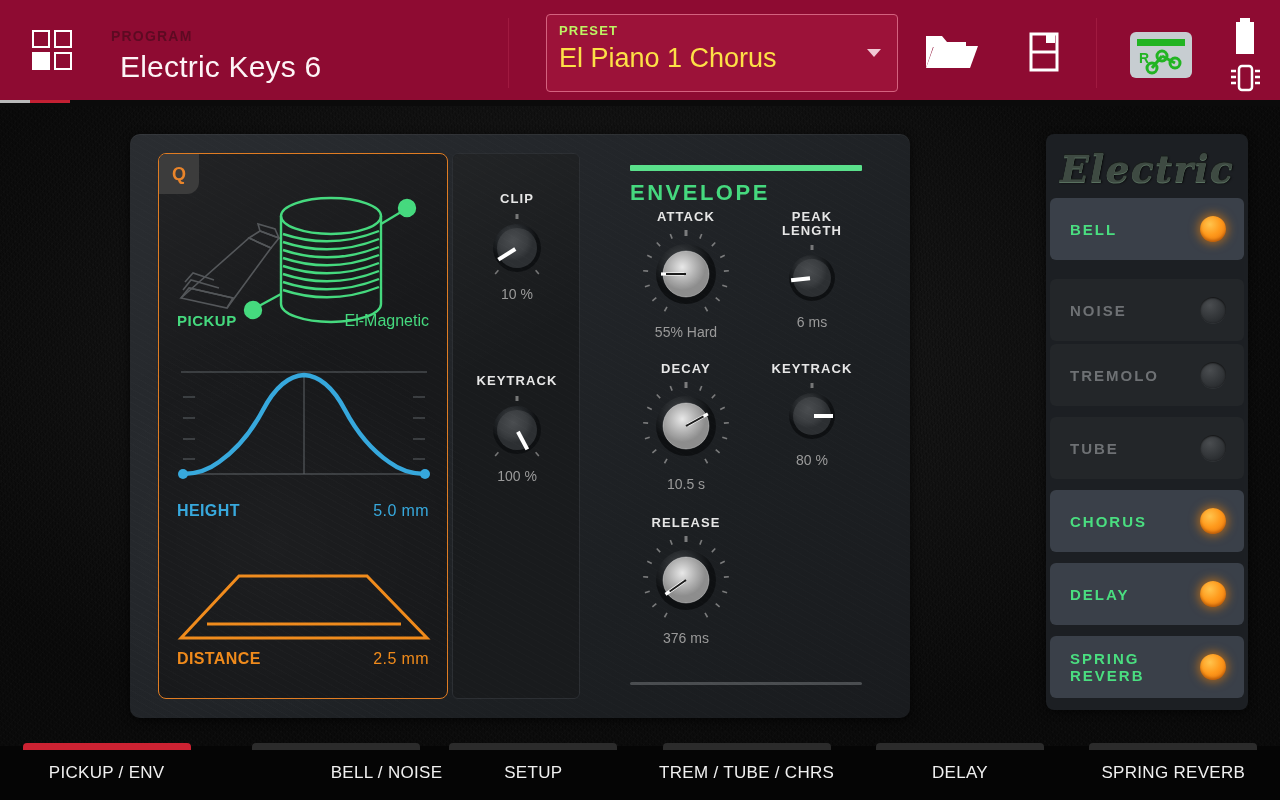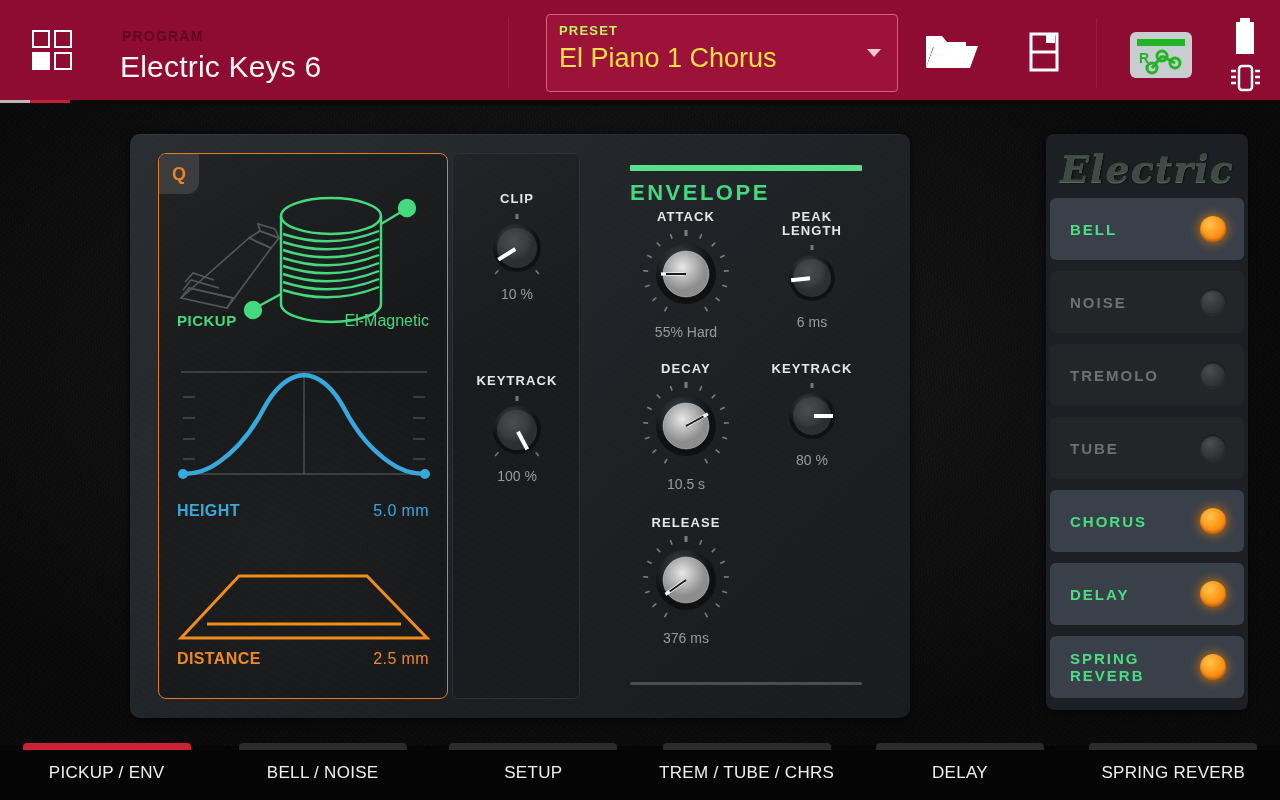--- a/index.html
+++ b/index.html
@@ -26,21 +26,21 @@
   .hdr-underline .seg-red {
     position:absolute; left:30px; top:0; width:40px; height:3px; background:#c32033;
   }
   .grid-icon {
     position:absolute; left:32px; top:30px; width:40px; height:40px;
     display:grid; grid-template-columns:18px 18px; grid-template-rows:18px 18px; gap:4px;
   }
   .grid-icon i { display:block; border:2.5px solid #fff; }
   .grid-icon i.filled { background:#fff; }
   .program-label {
-    position:absolute; left:122px; top:28px;
+    position:absolute; left:111px; top:28px;
     font-size:14px; letter-spacing:1.2px; color:#5d0a22; font-weight:700;
   }
   .program-name {
     position:absolute; left:120px; top:50px;
     font-size:30px; color:#fdf4f6; font-weight:300; letter-spacing:0.2px;
   }
   .hdr-divider {
     position:absolute; left:508px; top:18px; width:1px; height:70px;
     background:#a01a40;
   }
@@ -667,21 +667,21 @@
     <div class="env-divider"></div>
   </div>
 
   <div class="sidebar">
     <div class="brand">Electric</div>
     <div id="mod-list">
         <div class="mod-item sel" style="top: 64px;">
           <div class="mod-label">BELL</div>
           <div class="led on"></div>
         </div>
-        <div class="mod-item off" style="top: 137px; text-align: right;">
+        <div class="mod-item off" style="top: 145px; text-align: right;">
           <div class="mod-label">NOISE</div>
           <div class="led off"></div>
         </div>
         <div class="mod-item off" style="top: 210px;">
           <div class="mod-label">TREMOLO</div>
           <div class="led off"></div>
         </div>
         <div class="mod-item off" style="top: 283px;">
           <div class="mod-label">TUBE</div>
           <div class="led off"></div>
@@ -699,21 +699,21 @@
           <div class="led on"></div>
         </div>
       </div>
   </div>
 
   <div class="tabbar" id="tabbar">
       <div class="tab active" style="left: 0px; width: 213.333px;">
         <span class="cap"></span>
         <span>PICKUP / ENV</span>
       </div>
-      <div class="tab" style="left: 216px; width: 213.333px;">
+      <div class="tab" style="left: 229px; width: 213.333px; justify-content: flex-end;">
         <span class="cap"></span>
         <span>BELL / NOISE</span>
       </div>
       <div class="tab" style="left: 426.667px; width: 213.333px;">
         <span class="cap"></span>
         <span>SETUP</span>
       </div>
       <div class="tab" style="left: 640px; width: 213.333px;">
         <span class="cap"></span>
         <span>TREM / TUBE / CHRS</span>

